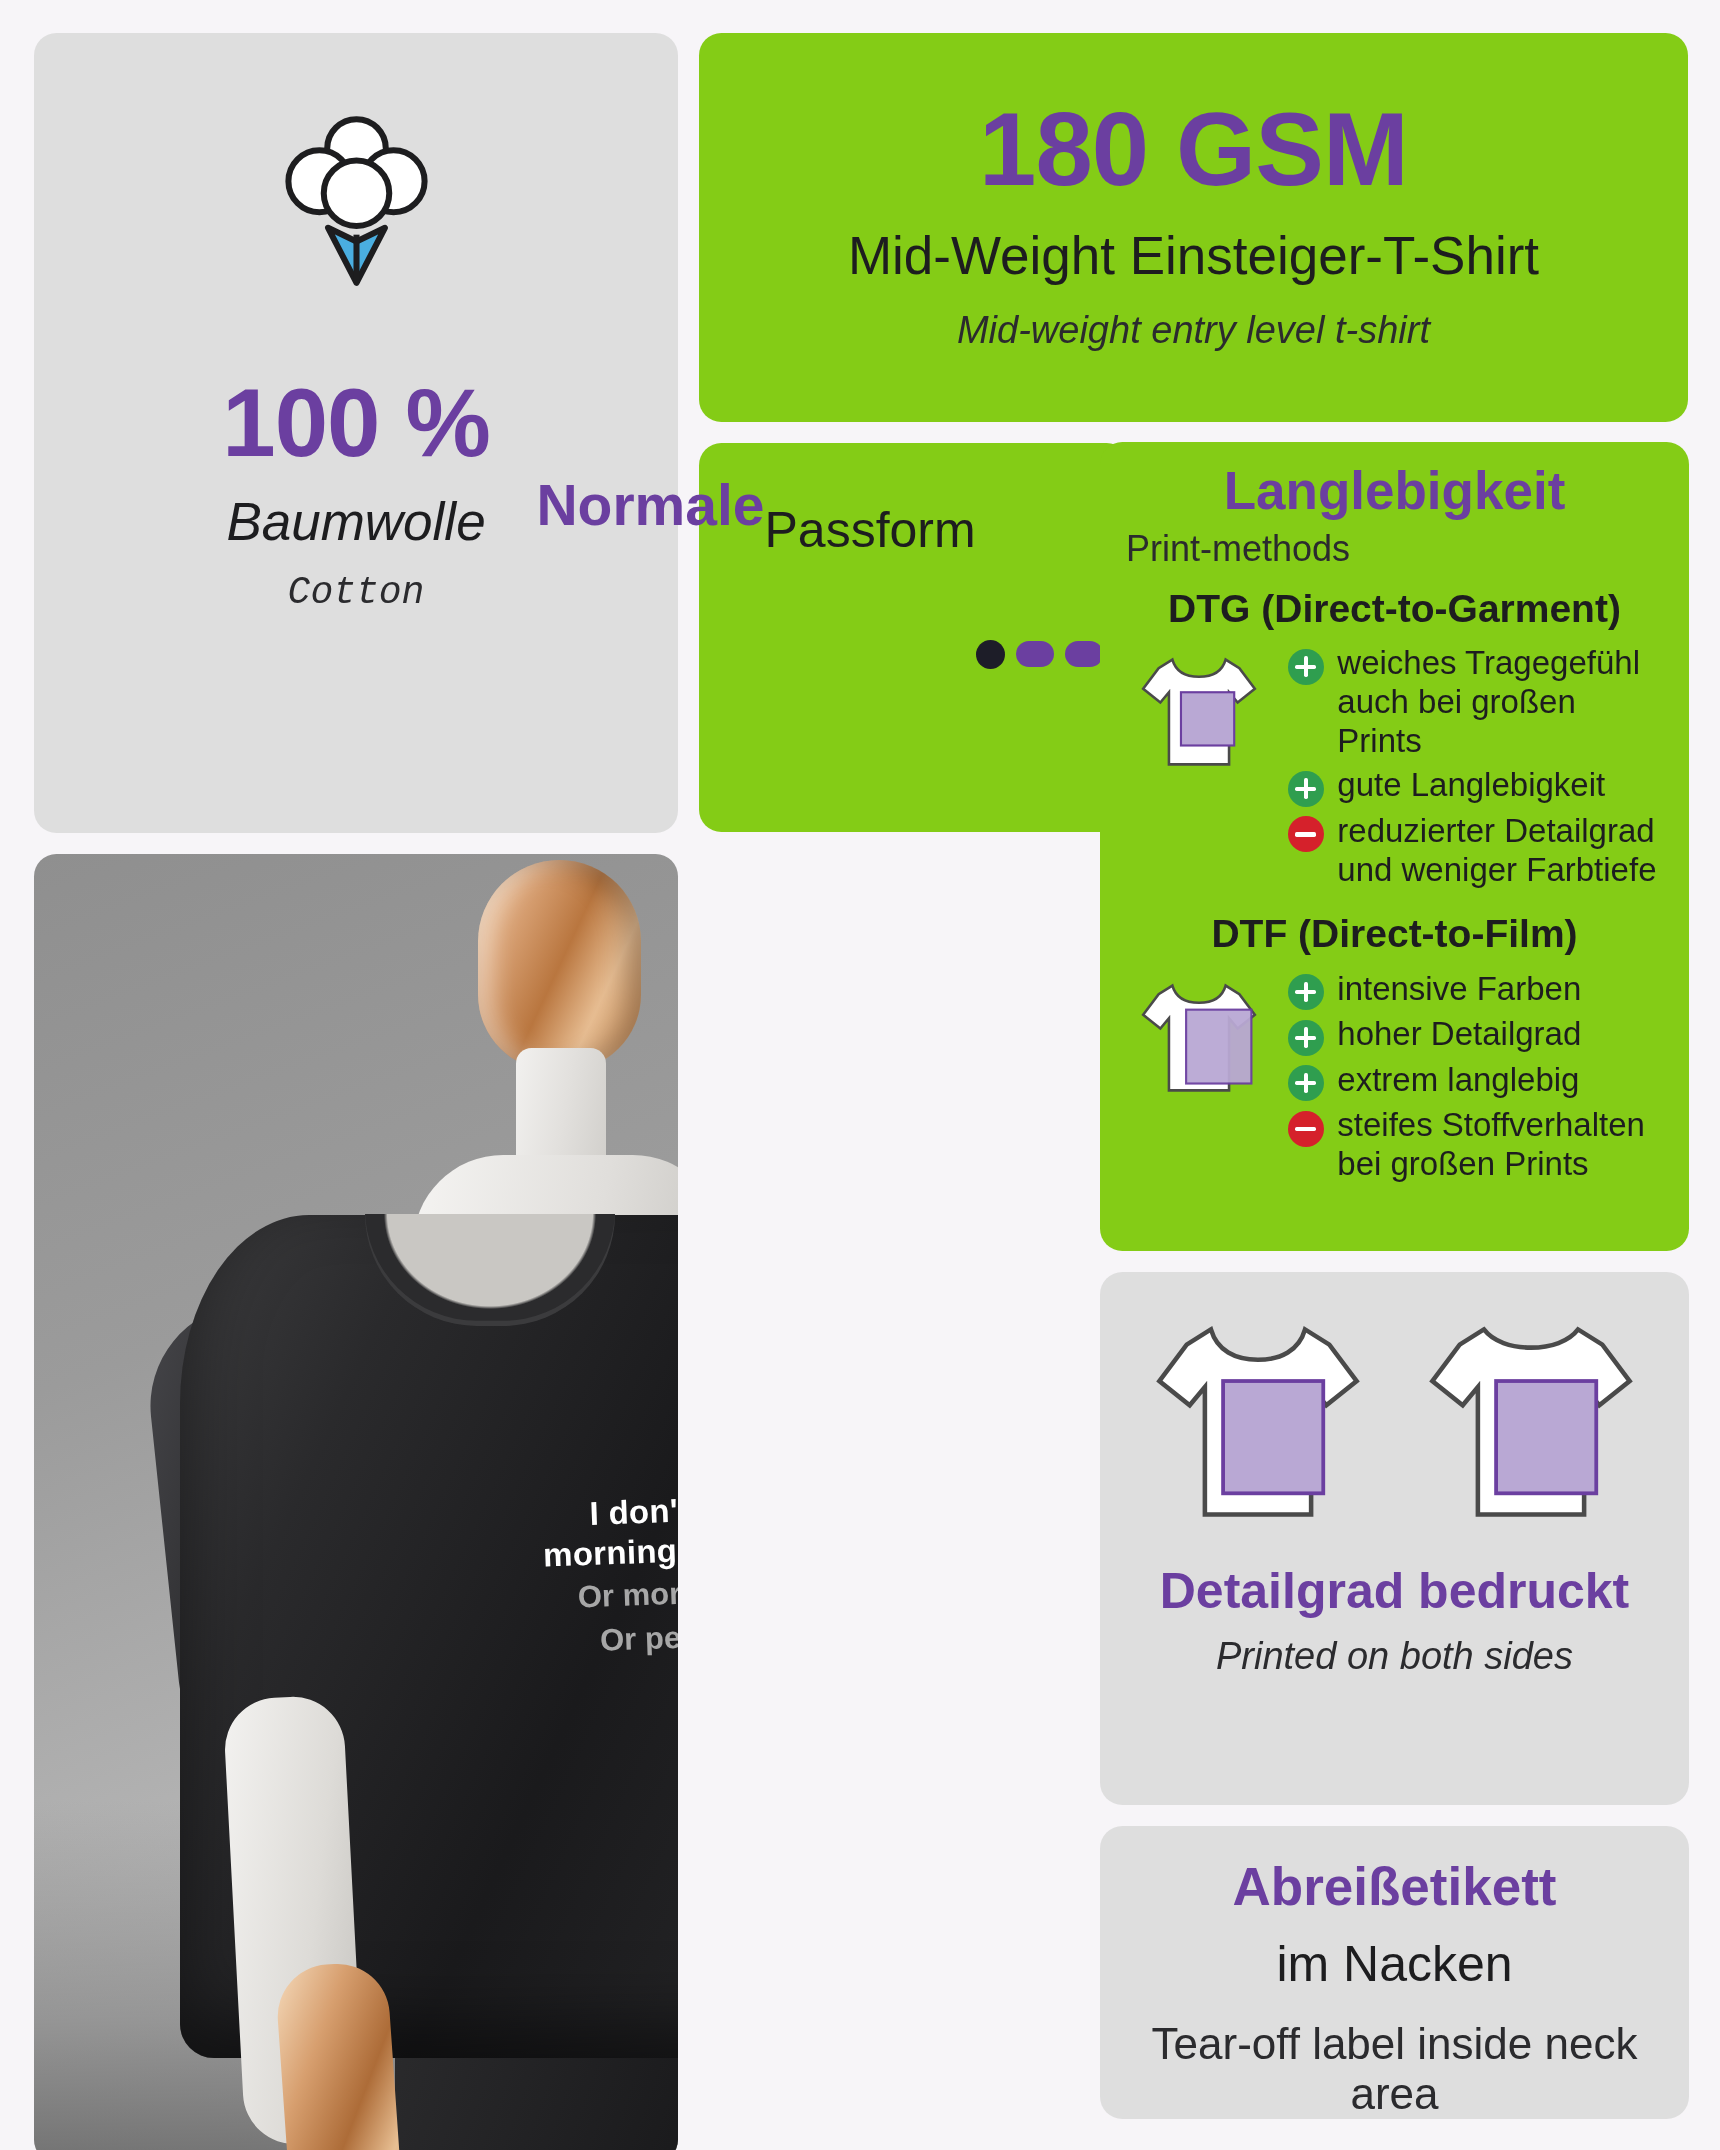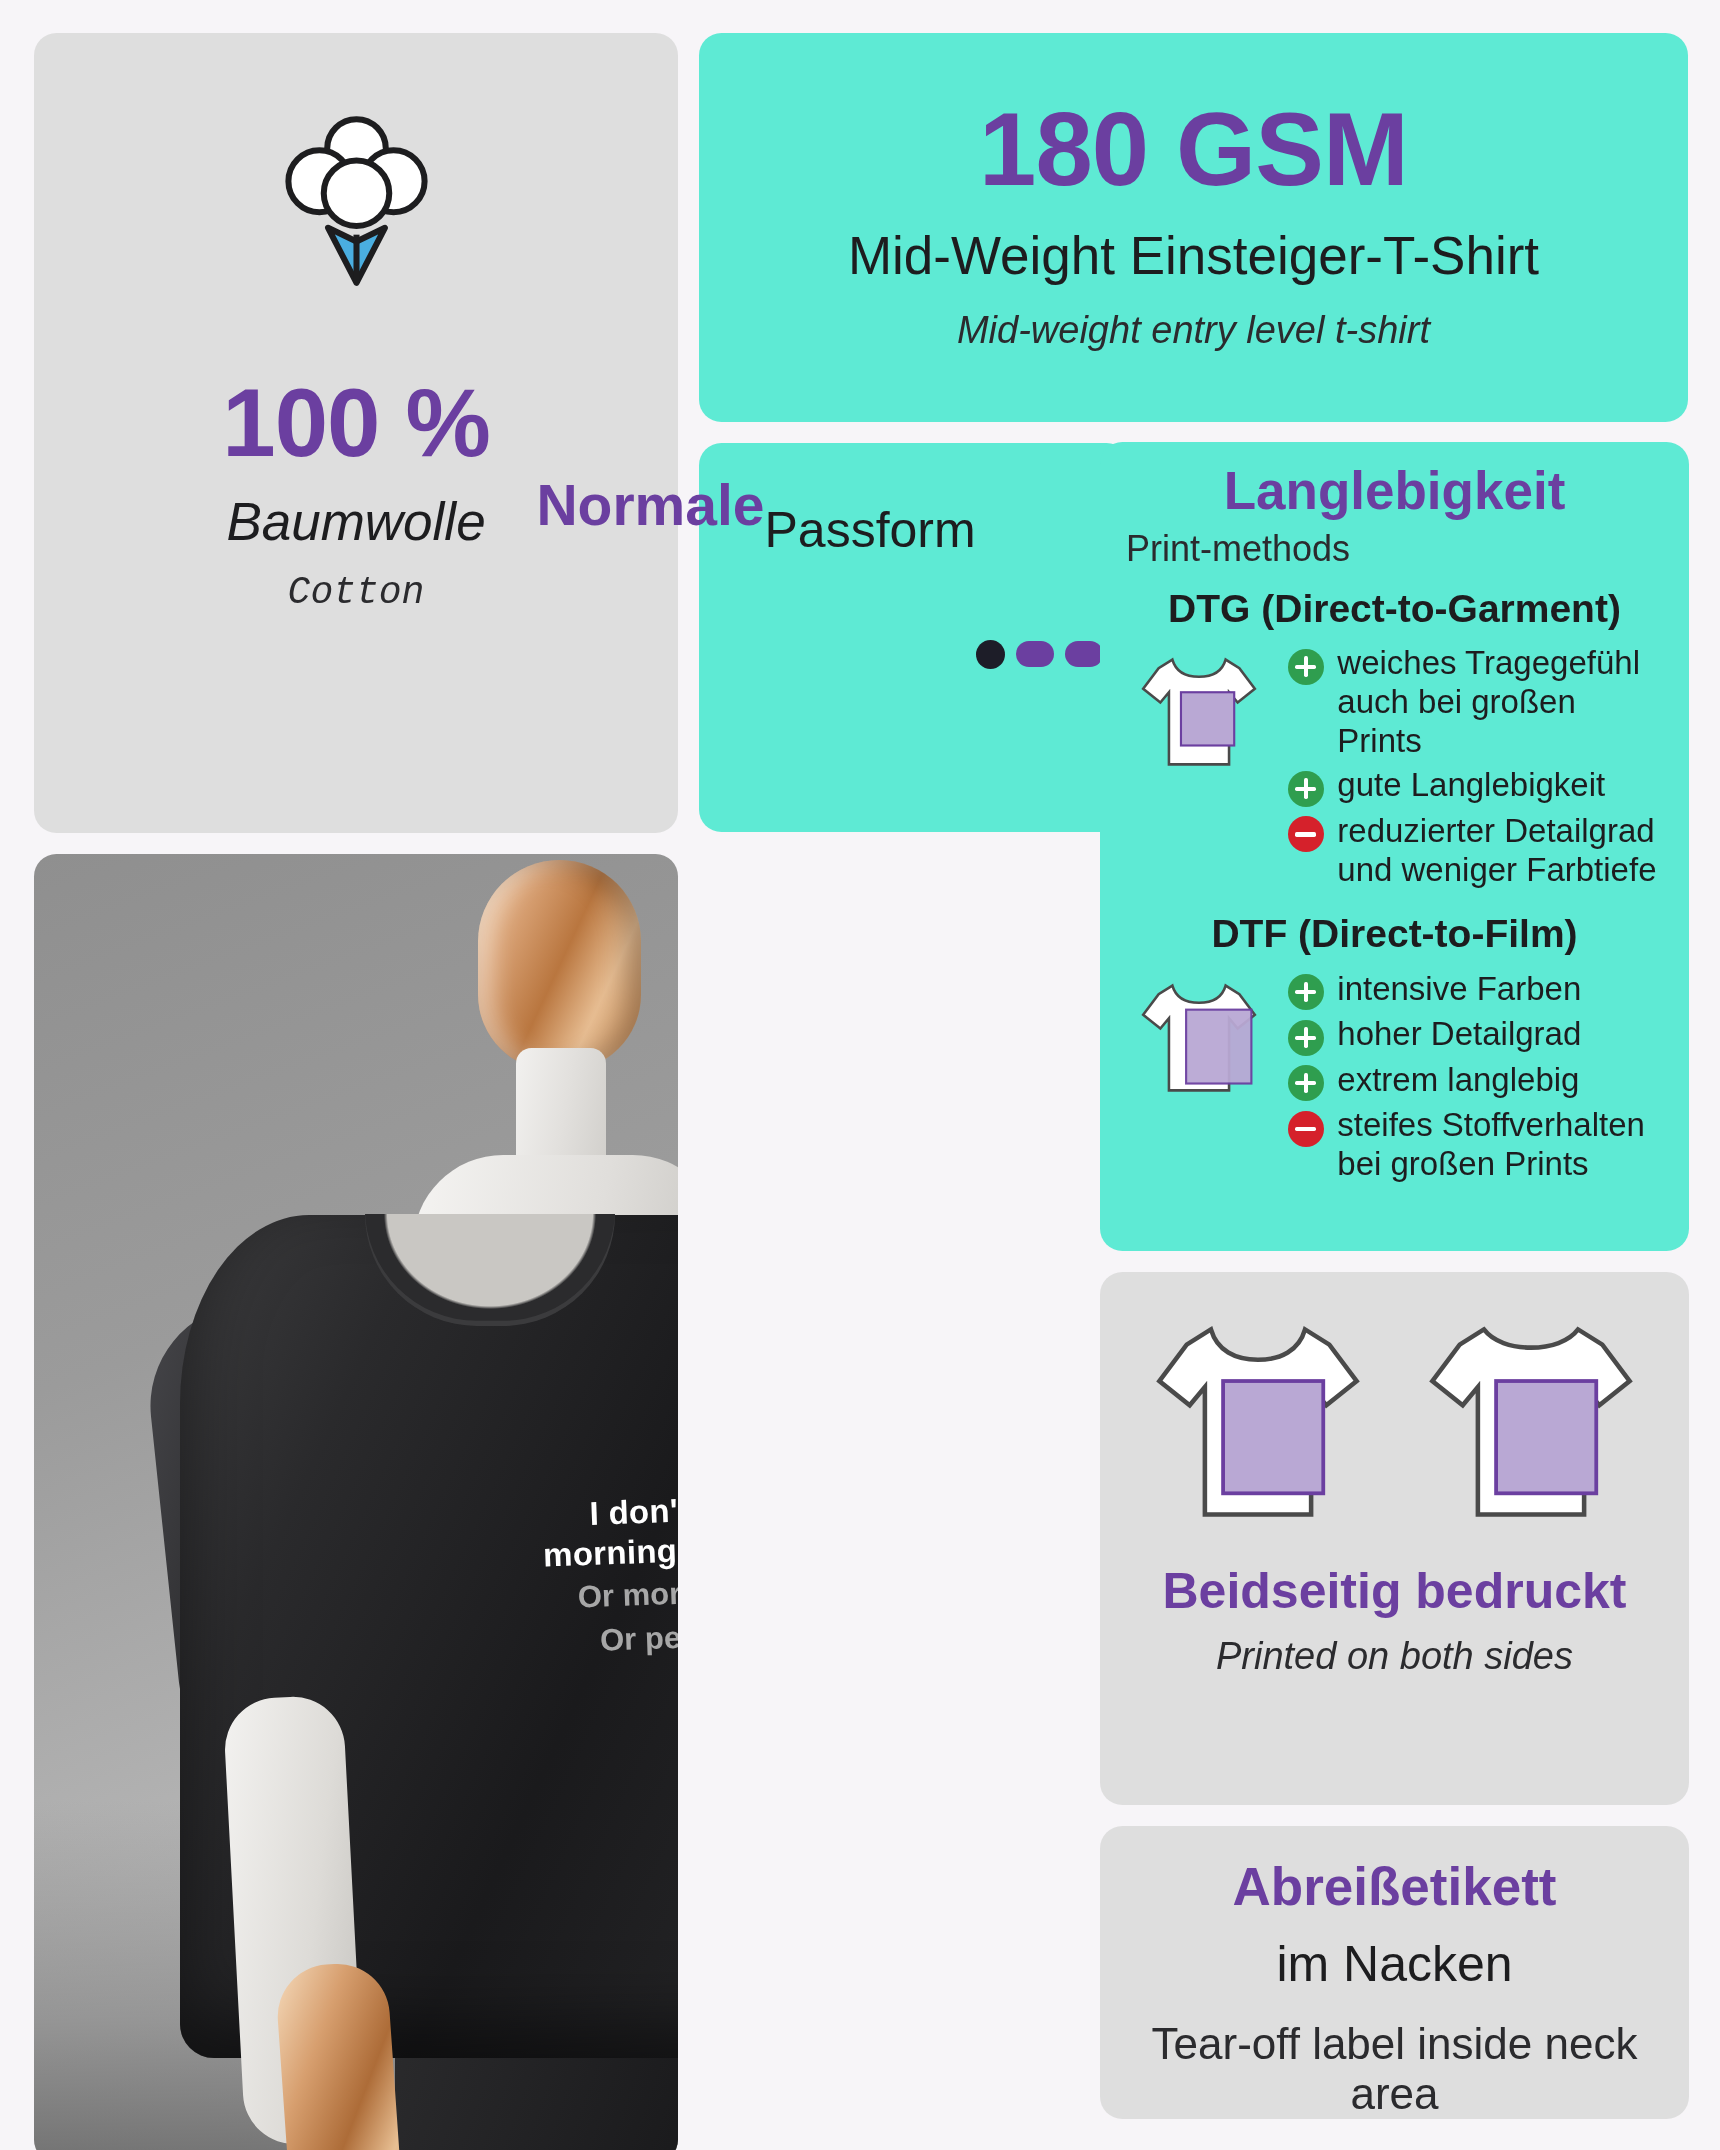--- a/index.html
+++ b/index.html
@@ -22,21 +22,21 @@
     grid-template-columns: 644px 430px 592px;
     grid-template-rows: auto;
     gap: 20.6px;
     width: 100%;
   }
   .card {
     background: #dedede;
     border-radius: 22.4px;
   }
   .card-light {
-    background: #5eead4;
+    background: #84cc16;
     border-radius: 22.4px;
   }
   .purple { color: #6b3fa0; }
 
   
   .col-left { display: flex; flex-direction: column; gap: 20.6px; }
   .col-mid  { display: flex; flex-direction: column; gap: 20.6px; }
   .col-right{ display: flex; flex-direction: column; gap: 20.6px; }
 
   
@@ -477,21 +477,21 @@
     <div class="both-shirts">
       <svg width="258" height="258" viewBox="0 0 170 170">
         <path d="M54 24 L38 34 L20 58 L40 74 L50 62 L50 146 L120 146 L120 62 L130 74 L150 58 L132 34 L116 24 C112 38 100 44 85 44 C70 44 58 38 54 24 Z" fill="#ffffff" stroke="#4a4a4a" stroke-width="3"></path>
         <rect x="62" y="58" width="66" height="74" fill="#b9a8d4" stroke="#6b3fa0" stroke-width="2.5"></rect>
       </svg>
       <svg width="258" height="258" viewBox="0 0 170 170">
         <path d="M54 24 L38 34 L20 58 L40 74 L50 62 L50 146 L120 146 L120 62 L130 74 L150 58 L132 34 L116 24 C110 32 98 36 85 36 C72 36 60 32 54 24 Z" fill="#ffffff" stroke="#4a4a4a" stroke-width="3"></path>
         <rect x="62" y="58" width="66" height="74" fill="#b9a8d4" stroke="#6b3fa0" stroke-width="2.5"></rect>
       </svg>
     </div>
-    <div class="both-title purple">Beidseitig bedruckt</div>
+    <div class="both-title purple">Detailgrad bedruckt</div>
     <div class="both-sub">Printed on both sides</div>
   </div>
 
   <div class="card label-card" style="position:absolute; left:1100px; top:1826px; width:589px; height:293px;">
     <div class="label-title purple">Abreißetikett</div>
     <div class="label-sub">im Nacken</div>
     <div class="label-it">Tear-off label inside neck area</div>
   </div>
 
 </div>

